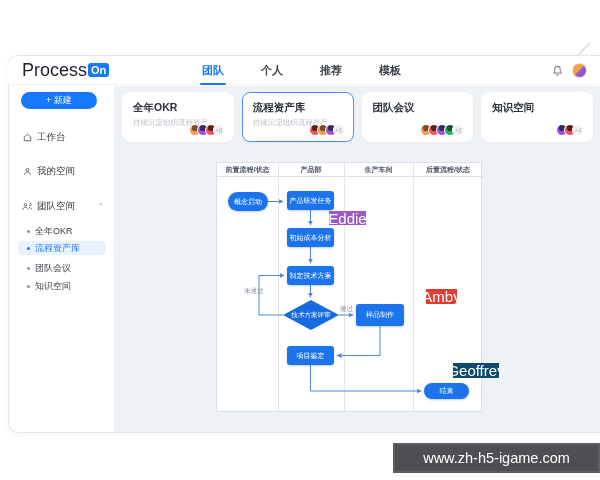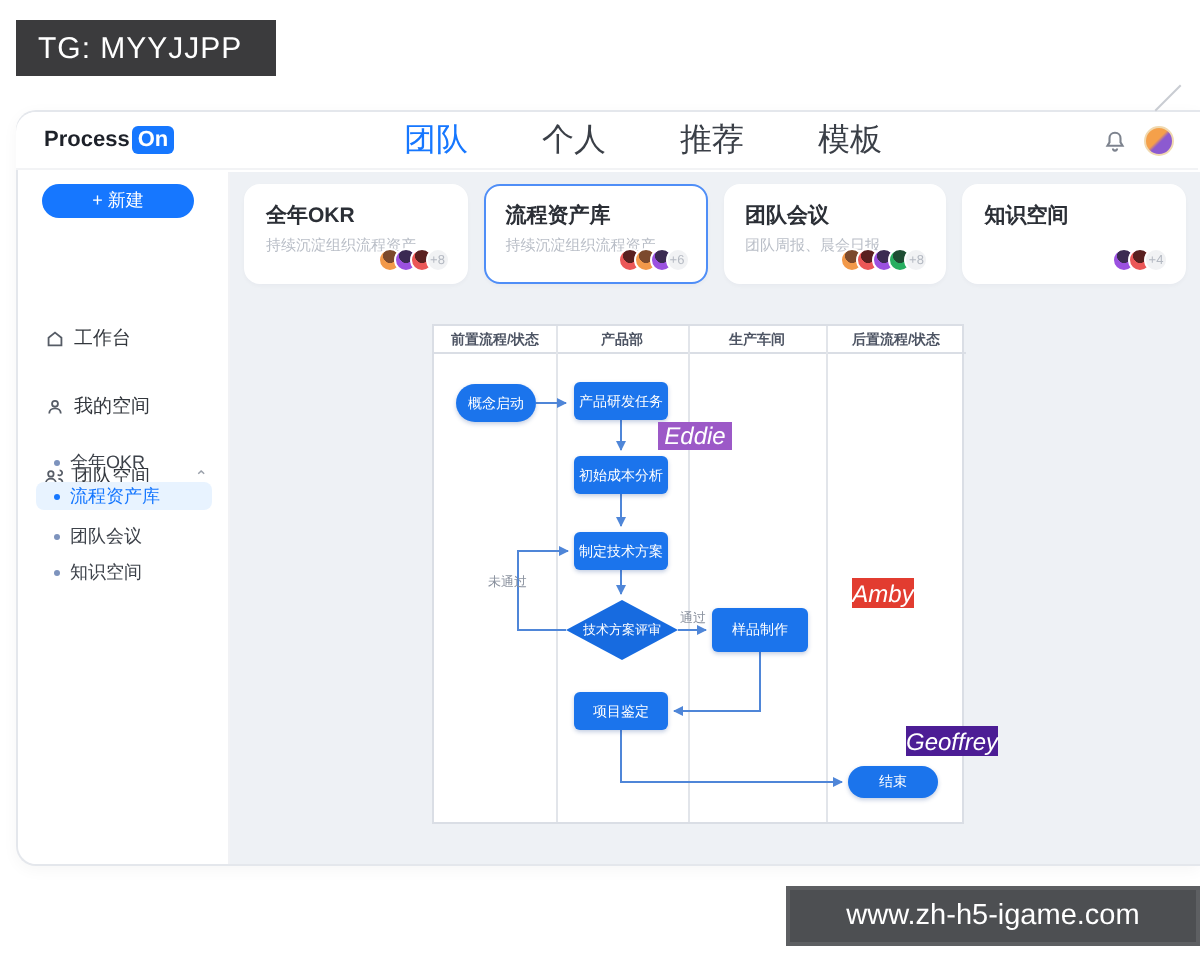--- a/index.html
+++ b/index.html
@@ -15,36 +15,36 @@
   
   .app { position:absolute; left:8px; top:55px; width:592px; height:378px; background:#fff;
          border:1px solid #e4e7ec; border-right:none; border-radius:10px 0 0 10px; box-shadow:0 2px 8px rgba(0,0,0,.04); }
   .curl { position:absolute; right:1px; top:46px; width:18px; height:18px;
           border-top:1px solid #c9ccd2; transform:rotate(-45deg); }
 
   
   .nav { position:absolute; left:8px; top:56px; width:591px; height:29px; background:#fff;
          border-bottom:1px solid #f2f3f5; border-radius:10px 0 0 0; display:flex; align-items:center; }
   .logo { display:flex; align-items:center; margin-left:14px; }
-  .logo-text { font-size:11px; font-weight:bold; color:#1d2129; }
+  .logo-text { font-size:18px; font-weight:normal; color:#1d2129; }
   .logo-badge { background:#1677ff; color:#fff; font-size:11px; font-weight:bold; padding:1px 3px; border-radius:3px; margin-left:1px; }
   .tabs { position:absolute; left:192px; display:flex; gap:33px; }
-  .tab { font-size:16px; color:#3a3f47; cursor:pointer; padding:8px 2px 7px; position:relative; }
+  .tab { font-size:11px; color:#3a3f47; cursor:pointer; padding:8px 2px 7px; position:relative;font-weight:bold; }
   .tab.active { color:#1677ff; }
   .tab.active::after { content:""; position:absolute; left:0; right:0; bottom:0; height:2px; background:#1677ff; border-radius:1px; }
   .nav-right { position:absolute; right:12px; display:flex; align-items:center; gap:9px; }
   .bell svg { display:block; }
   .avatar { width:15px; height:15px; border-radius:50%; background:linear-gradient(135deg,#f5a04a 45%,#8c5ad0 55%); border:1px solid #f0d9b0; }
 
   
   .sidebar { position:absolute; left:9px; top:86px; width:106px; height:346px; background:#fff; border-right:1px solid #f1f2f5; border-radius:0 0 0 10px; }
   .new-btn { position:absolute; left:12px; top:6px; width:76px; height:17px; background:#1677ff; color:#fff; border:none;
              border-radius:9px; font-size:9px; display:flex; align-items:center; justify-content:center; cursor:pointer; font-family:inherit; }
   .side-item { position:absolute; left:0; width:100%; height:14px; display:flex; align-items:center; padding-left:13px; gap:5px;
-               font-size:9.5px; color:#33373d; cursor:pointer;margin-top:32px; }
+               font-size:9.5px; color:#33373d; cursor:pointer; }
   .side-item .sicon { display:flex; width:10px; justify-content:center; color:#565c66; }
   .chev { position:absolute; right:10px; color:#9aa0aa; font-size:8px; }
   .sub-item { position:absolute; left:9px; width:88px; height:14px; display:flex; align-items:center; padding-left:9px; gap:5px;
               font-size:9px; color:#3d424a; cursor:pointer; border-radius:4px; }
   .sub-item .dot { width:3px; height:3px; border-radius:50%; background:#7d93bd; }
   .sub-item.active { background:#e8f3ff; color:#1677ff; }
   .sub-item.active .dot { background:#1677ff; }
 
   
   .main { position:absolute; left:115px; top:86px; width:485px; height:346px; background:#eef1f5; }
@@ -67,31 +67,30 @@
   .lane-header { position:absolute; top:0; height:14px; border-bottom:1px solid #dadee5; display:flex; align-items:center;
                  justify-content:center; font-size:7px; font-weight:bold; color:#4e5564; }
   .vline { position:absolute; top:0; bottom:0; width:1px; background:#e2e5ea; }
   .chart svg.edges { position:absolute; left:0; top:0; }
 
   .node { position:absolute; background:#1b74ec; color:#fff; display:flex; align-items:center; justify-content:center;
           font-size:7px; border-radius:3px; box-shadow:0 1px 2px rgba(20,60,140,.25); cursor:pointer; }
   .node.pill { border-radius:10px; }
   .node.diamond { background:#176be0; clip-path:polygon(50% 0,100% 50%,50% 100%,0 50%); box-shadow:none; font-size:6.5px; }
   .edge-label { position:absolute; font-size:6.5px; color:#8a919e; }
-  .assignee { position:absolute; color:#fff; font-size:12px; display:flex; align-items:center; justify-content:center; cursor:pointer;font-style:italic; }
+  .assignee { position:absolute; color:#fff; font-size:15px; display:flex; align-items:center; justify-content:center; cursor:pointer; }
   .assignee.eddie { background:#9c59c7; }
   .assignee.amby { background:#e23c30; }
-  .assignee.geoffrey { background:#4c1d95; }
+  .assignee.geoffrey { background:#0c4a6e; }
 </style>
 </head>
 <body>
 
 <div class="screen">
 
-  <div class="tg-badge">TG: MYYJJPP</div>
 
   <div class="app"></div>
   <div class="curl"></div>
 
   <div class="nav">
     <div class="logo">
       <span class="logo-text">Process</span>
       <span class="logo-badge">On</span>
     </div>
     <div class="tabs">
@@ -183,21 +182,20 @@
         <div class="card-avatars">
           <span class="cav a3"></span>
           <span class="cav a1"></span>
           <span class="cav a2"></span>
           <span class="cav more">+6</span>
         </div>
       </div>
 
       <div class="card">
         <div class="card-title">团队会议</div>
-        <div class="card-sub">团队周报、晨会日报</div>
         <div class="card-avatars">
           <span class="cav a1"></span>
           <span class="cav a3"></span>
           <span class="cav a2"></span>
           <span class="cav a4"></span>
           <span class="cav more">+8</span>
         </div>
       </div>
 
       <div class="card">

